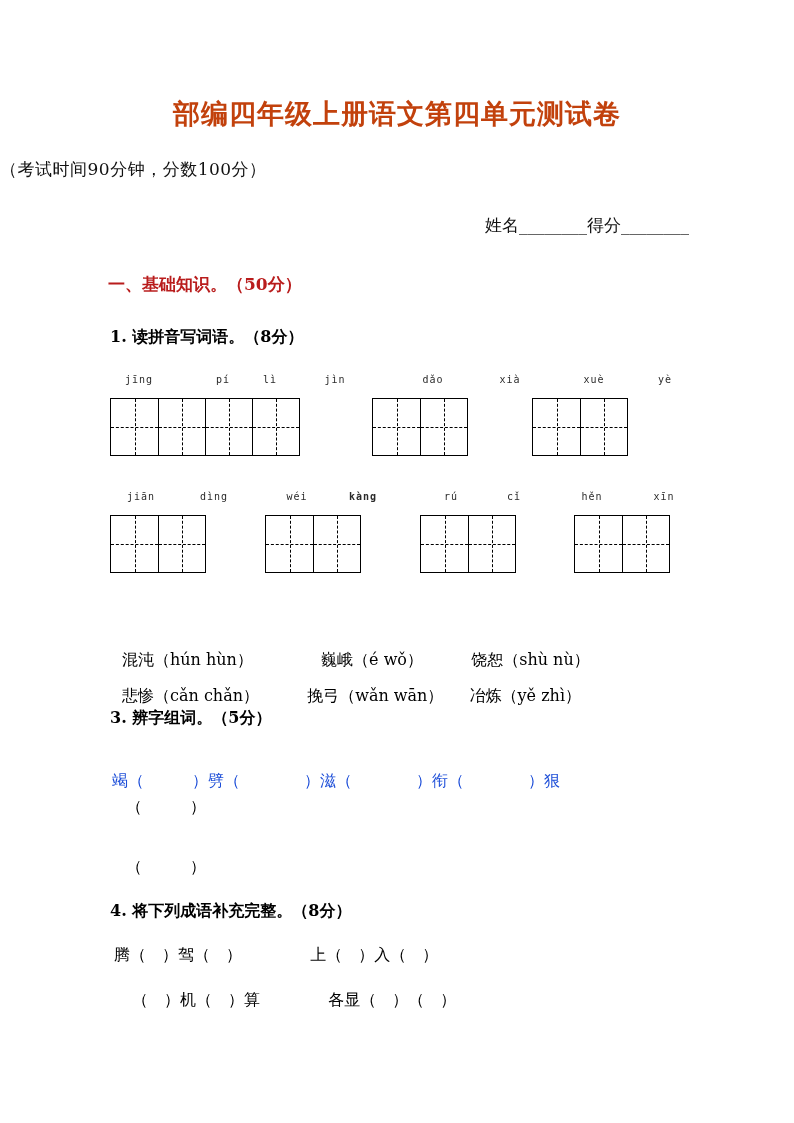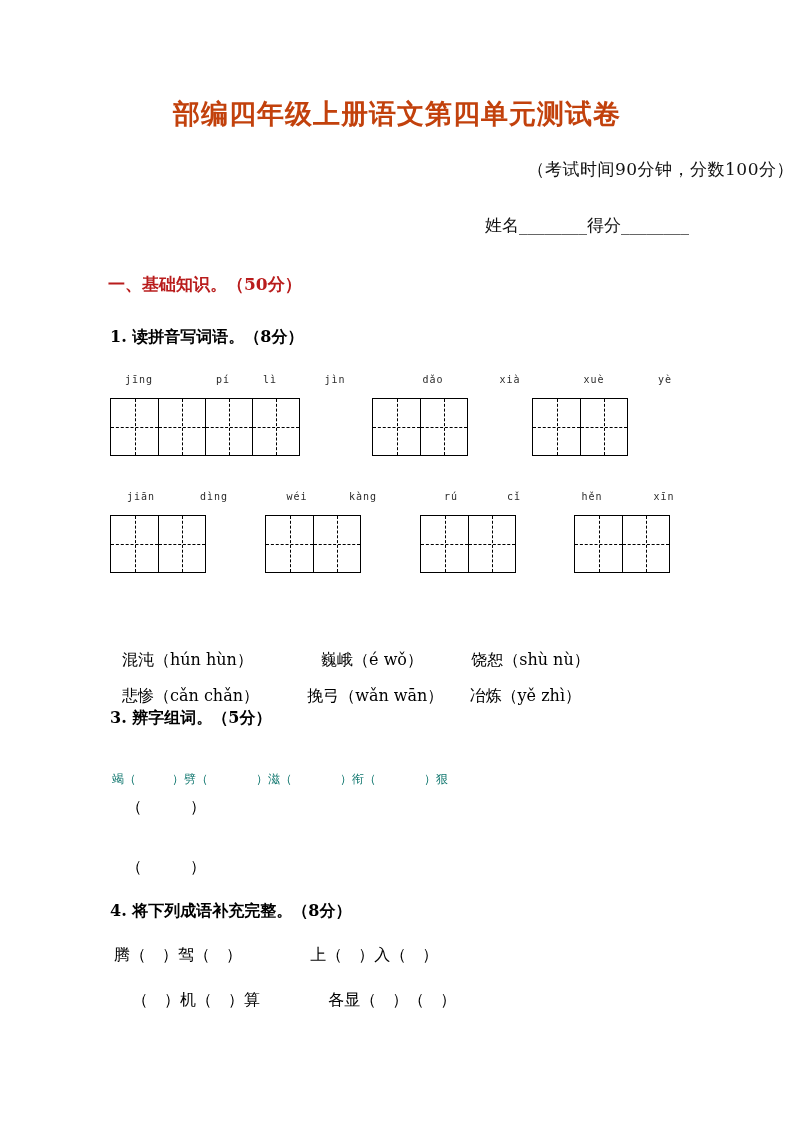--- a/index.html
+++ b/index.html
@@ -34,21 +34,21 @@
     font-weight: bold;
     color: #c2410c;
     letter-spacing: 1px;
     font-family: "DejaVu Serif", serif;
   }
   .doc-subtitle {
     position: absolute;
     left: 0;
     top: 158px;
     width: 794px;
-    text-align: right;
+    text-align: left;
     font-size: 17px;
     color: #111111;
     letter-spacing: 0.5px;
   }
   .name-score {
     position: absolute;
     right: 105px;
     top: 214px;
     font-size: 17px;
     color: #111111;
@@ -143,22 +143,22 @@
     white-space: nowrap;
   }
   .text-line .seg {
     display: inline-block;
   }
 
   
   .bz-row {
     position: absolute;
     left: 112px;
-    font-size: 12px;
-    color: #0f766e;
+    font-size: 16px;
+    color: #1d4ed8;
     white-space: nowrap;
   }
   .bz-item {
     display: inline-block;
   }
   .bz-wrap {
     position: absolute;
     left: 112px;
     font-size: 16px;
     color: #000000;
@@ -217,21 +217,21 @@
     <div class="grid-group" style="left:422px;">
       <div class="tzg"></div>
       <div class="tzg"></div>
     </div>
   </div>
 
   <div class="pinyin-row" style="top:491px;">
     <span class="pinyin-cell" style="left:31px;">jiān</span>
     <span class="pinyin-cell" style="left:104px;">dìng</span>
     <span class="pinyin-cell" style="left:187px;">wéi</span>
-    <span class="pinyin-cell" style="left:253px;">kàng</span>
+    <span class="pinyin-cell" style="left:253px;font-weight:bold;">kàng</span>
     <span class="pinyin-cell" style="left:341px;">rú</span>
     <span class="pinyin-cell" style="left:404px;">cǐ</span>
     <span class="pinyin-cell" style="left:482px;">hěn</span>
     <span class="pinyin-cell" style="left:554px;">xīn</span>
   </div>
 
   <div class="grid-row" style="top:515px; width:600px;">
     <div class="grid-group" style="left:0px;">
       <div class="tzg"></div>
       <div class="tzg"></div>

